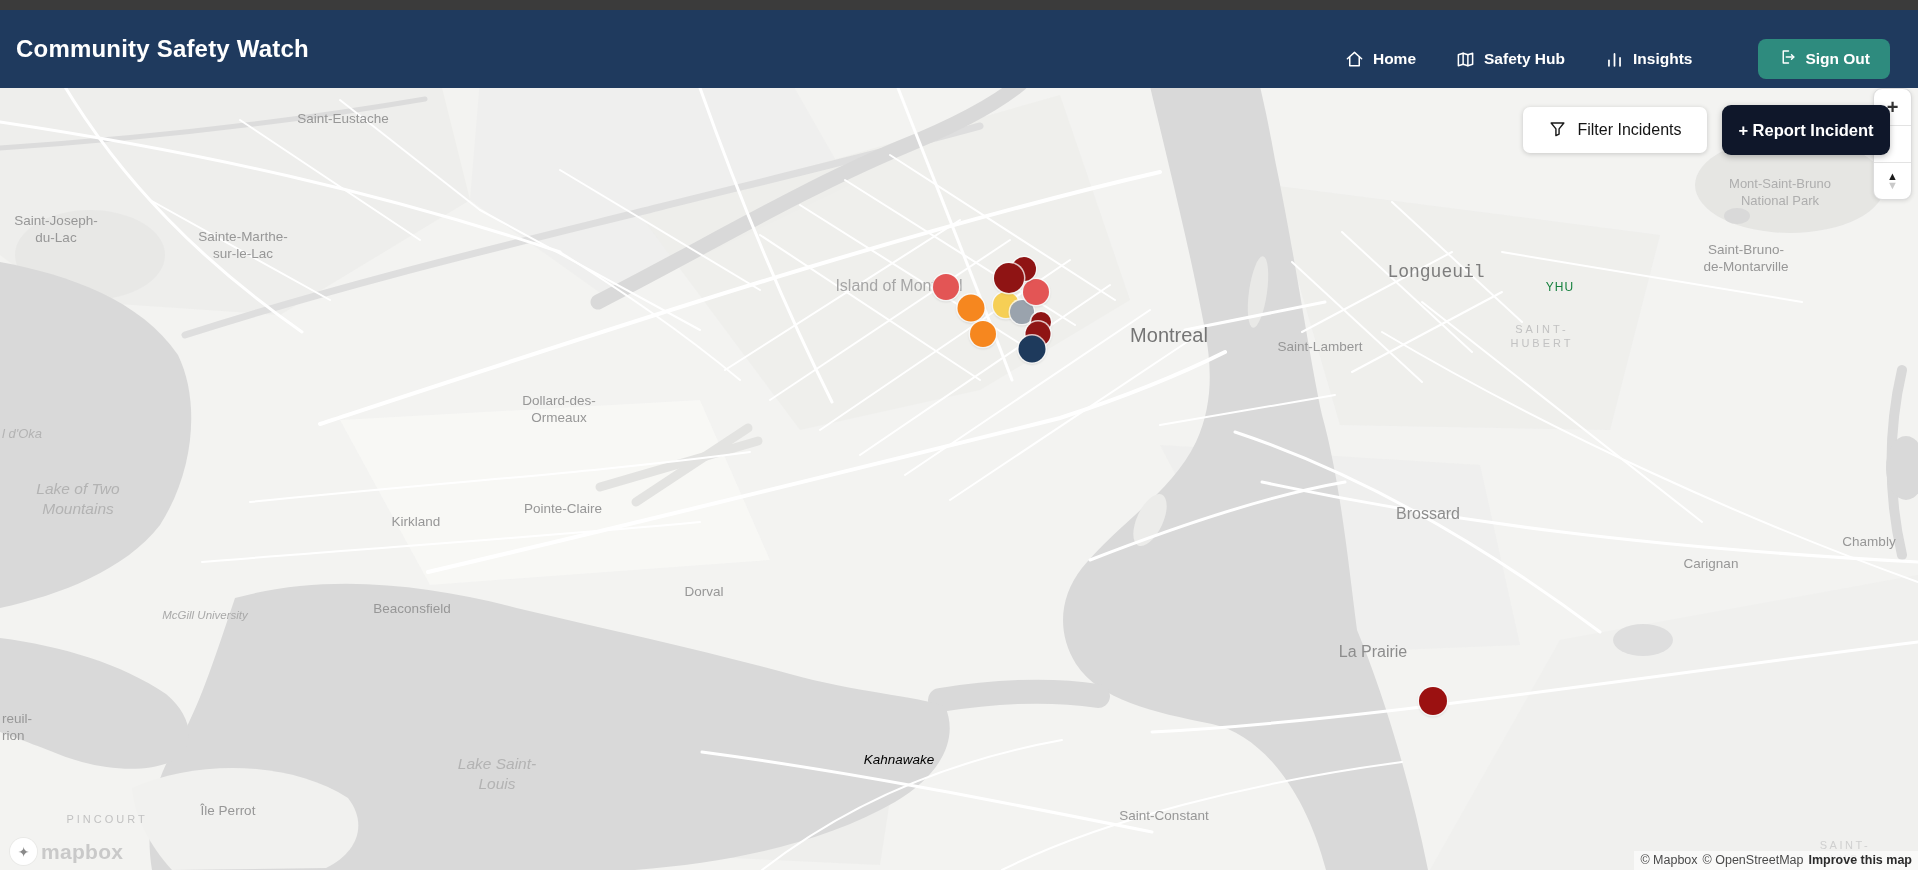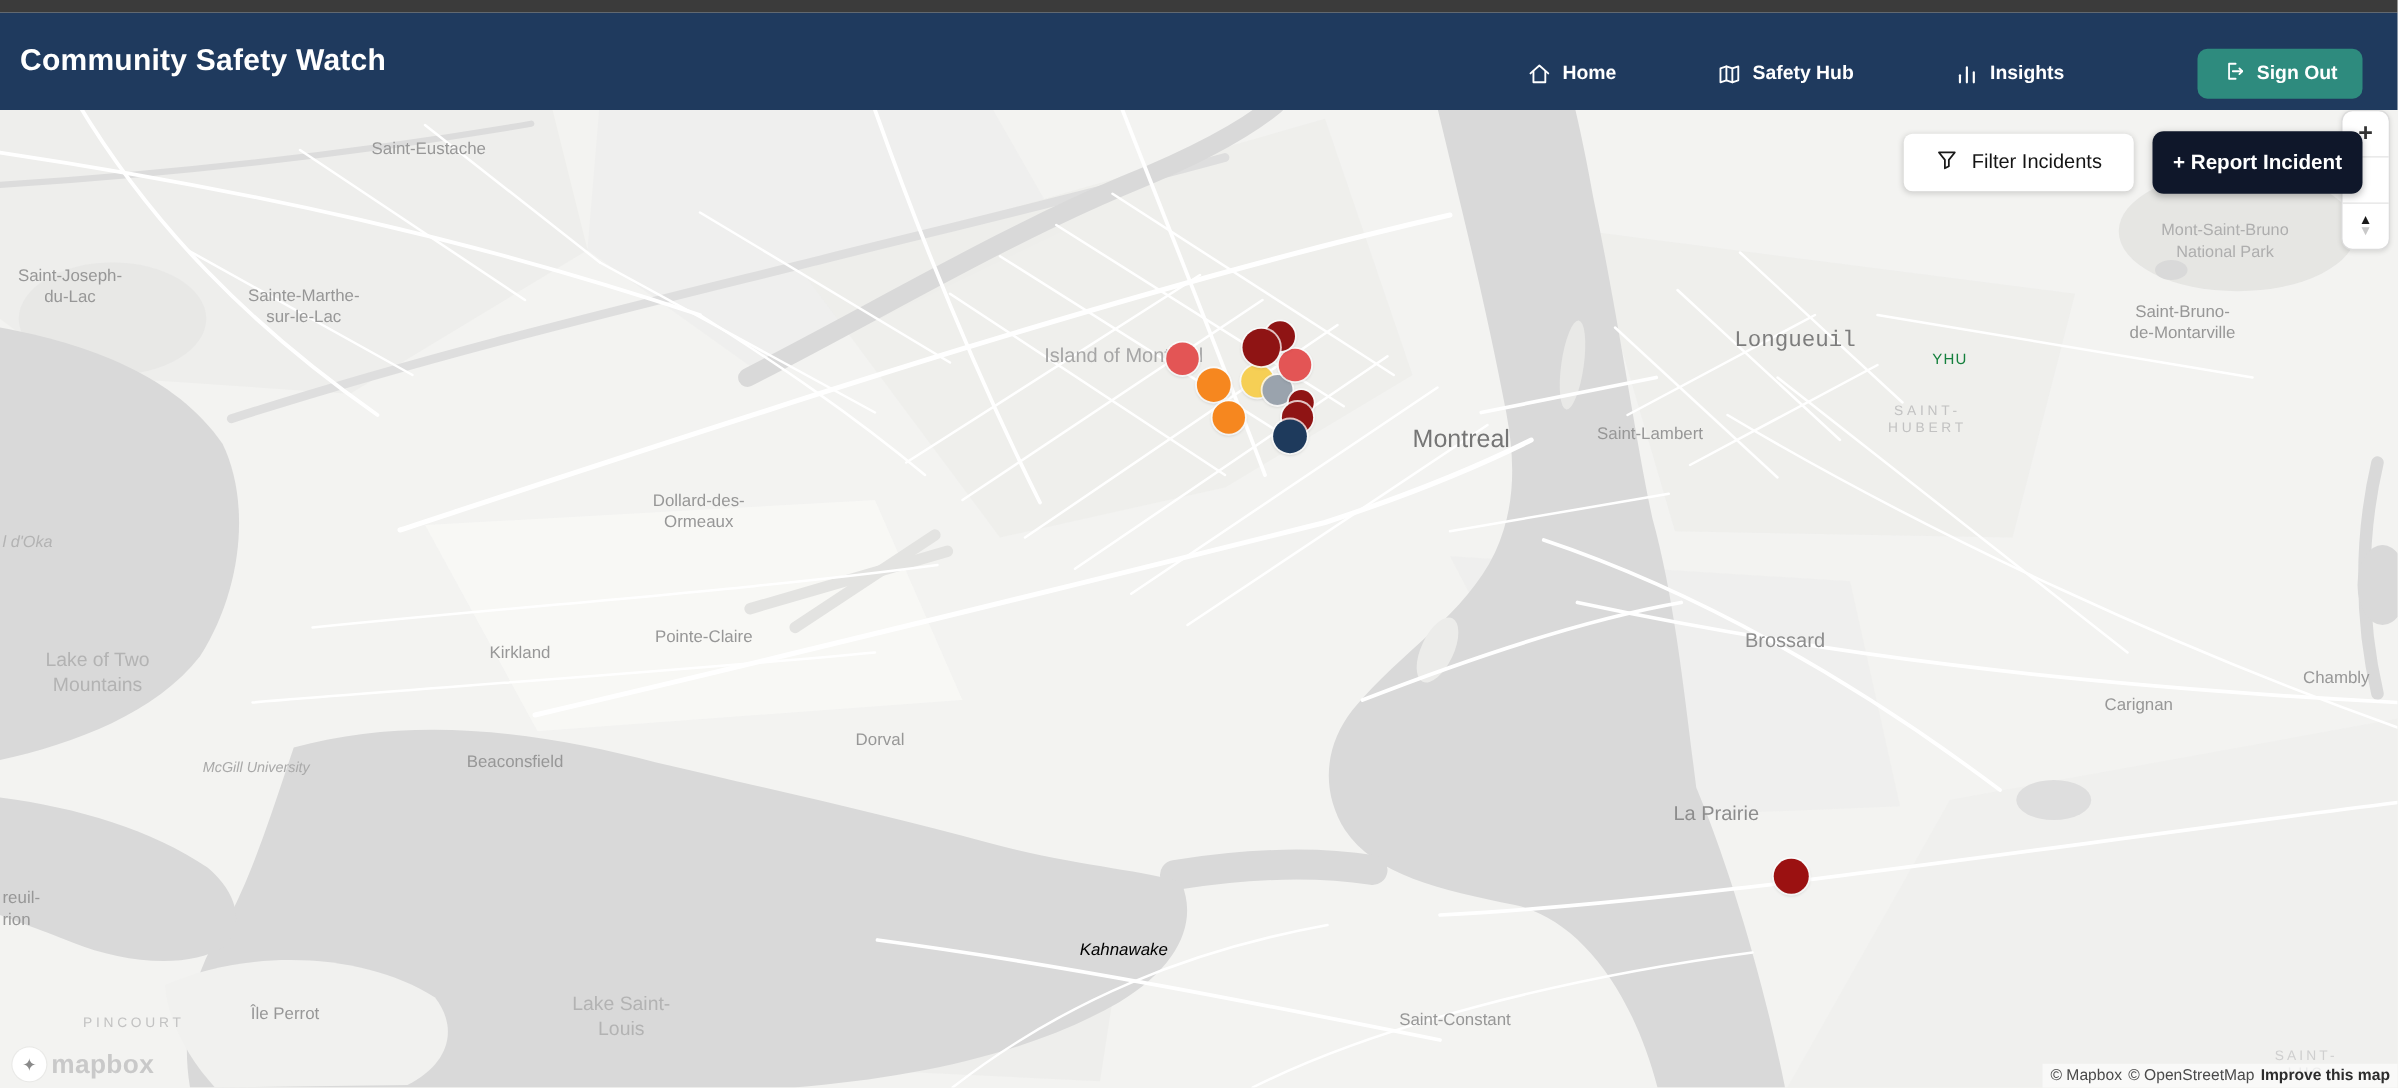--- a/index.html
+++ b/index.html
@@ -8,41 +8,41 @@
     font-family:"Liberation Sans",sans-serif;background:#f3f3f1;
     -webkit-font-smoothing:antialiased;
   }
   
   .top-strip{position:absolute;top:0;left:0;width:1918px;height:10px;background:#3b3b3b;z-index:40;}
   .header{
     position:absolute;top:10px;left:0;width:1918px;height:78px;background:#1f3a5e;
     display:flex;align-items:center;z-index:30;
   }
   .app-title{color:#ffffff;font-size:24px;font-weight:700;margin-left:16px;letter-spacing:.2px;}
-  .nav{position:absolute;right:28px;top:0;height:98px;display:flex;align-items:center;gap:81px;}
+  .nav{position:absolute;right:28px;top:0;height:98px;display:flex;align-items:center;gap:40px;}
   .nav-item{display:flex;align-items:center;gap:9px;color:#ffffff;font-size:15.5px;font-weight:600;cursor:pointer;}
   .nav-item svg{display:block;}
   .signout-btn{
     margin-left:26px;display:flex;align-items:center;gap:9px;height:40px;padding:0 20px;
     background:#2e8b7e;border:none;border-radius:8px;color:#fff;font-size:15.5px;font-weight:600;
     font-family:"Liberation Sans",sans-serif;cursor:pointer;
   }
   
   .map-canvas{position:absolute;top:0;left:0;z-index:0;cursor:grab;}
   .map-label{
     position:absolute;transform:translate(-50%,-50%);white-space:pre-line;text-align:center;
     line-height:1.28;pointer-events:none;z-index:3;color:#979797;
   }
   .lbl-left{transform:translate(0,-50%);text-align:left;}
   .lbl-town{font-size:13.5px;color:#979797;}
   .lbl-town-lg{font-size:16px;color:#8d8d8d;}
   .lbl-city{font-size:18px;color:#7d7d7d;font-family:Liberation Mono, monospace;}
   .lbl-city-lg{font-size:20px;color:#757575;}
   .lbl-island{font-size:16px;color:#a6a6a6;}
-  .lbl-water-lg{font-size:15.5px;color:#b3b3b3;margin-top:40px;}
+  .lbl-water-lg{font-size:15.5px;font-style:italic;color:#b3b3b3;}
   .lbl-water-sm{font-size:13px;font-style:italic;color:#b3b3b3;}
   .lbl-poi{font-size:11.5px;font-style:italic;color:#a9a9a9;}
   .lbl-native{font-size:13.5px;font-style:italic;color:#000000;}
   .lbl-park{font-size:13px;color:#aeaeae;}
   .lbl-code{font-size:12px;color:#15803d;letter-spacing:1px;}
   .lbl-caps{font-size:11px;color:#c2c2c2;letter-spacing:3px;}
   .lbl-caps-dim{font-size:11px;color:#cfcfcf;letter-spacing:2.5px;}
   .incident-marker{
     position:absolute;border-radius:50%;transform:translate(-50%,-50%);z-index:6;cursor:pointer;
     box-shadow:0 0 0 1.5px rgba(255,255,255,.75),0 1px 3px rgba(0,0,0,.25);
@@ -194,21 +194,21 @@
     <div class="map-label lbl-caps" style="left: 107px; top: 819px;">PINCOURT</div>
     <div class="map-label lbl-town lbl-left" style="left: 2px; top: 727px;">reuil-
 rion</div>
     <div class="map-label lbl-native" style="left: 899px; top: 760px;">Kahnawake</div>
     <div class="map-label lbl-town" style="left: 1164px; top: 816px;">Saint-Constant</div>
     <div class="map-label lbl-town-lg" style="left: 1373px; top: 652px;">La Prairie</div>
     <div class="map-label lbl-town-lg" style="left: 1428px; top: 514px;">Brossard</div>
     <div class="map-label lbl-town" style="left: 1711px; top: 564px;">Carignan</div>
     <div class="map-label lbl-town" style="left: 1869px; top: 542px;">Chambly</div>
     <div class="map-label lbl-town" style="left: 1320px; top: 347px;">Saint-Lambert</div>
-    <div class="map-label lbl-city-lg" style="left: 1169px; top: 352px;">Montreal</div>
+    <div class="map-label lbl-city-lg" style="left: 1169px; top: 336px;">Montreal</div>
     <div class="map-label lbl-island" style="left: 899px; top: 286px;">Island of Montreal</div>
     <div class="map-label lbl-city" style="left: 1436px; top: 273px;">Longueuil</div>
     <div class="map-label lbl-code" style="left: 1560px; top: 288px;">YHU</div>
     <div class="map-label lbl-caps" style="left: 1542px; top: 336px;">SAINT-
 HUBERT</div>
     <div class="map-label lbl-park" style="left: 1780px; top: 193px;">Mont-Saint-Bruno
 National Park</div>
     <div class="map-label lbl-town" style="left: 1746px; top: 258px;">Saint-Bruno-
 de-Montarville</div>
     <div class="map-label lbl-caps-dim" style="left: 1845px; top: 852px;">SAINT-LUC</div>

